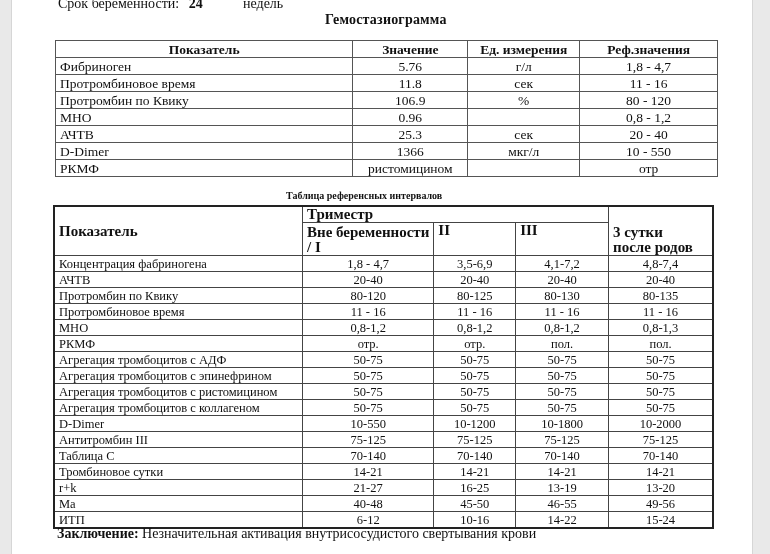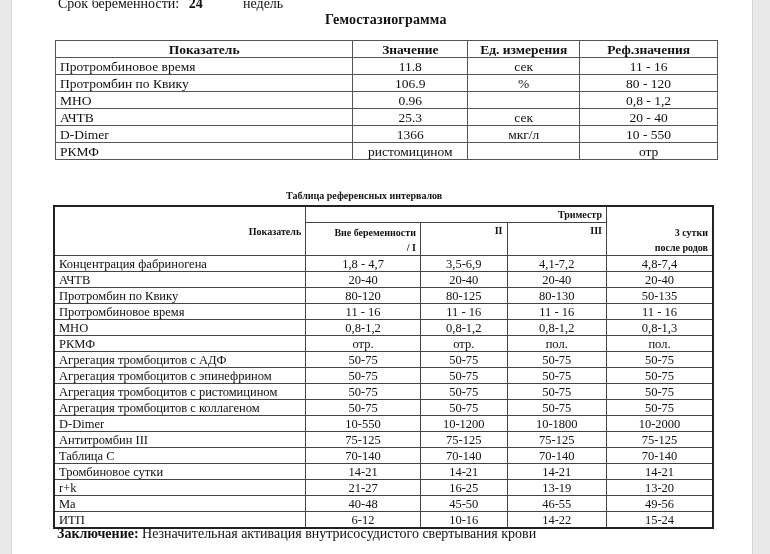--- a/index.html
+++ b/index.html
@@ -27,21 +27,21 @@
   #t1 th { font-weight:bold; font-size:13.5px; text-align:center; }
   #t1 td.c { text-align:center; }
   #t1 td.l { text-align:left; }
 
   .title2 { position:absolute; left:286px; top:190px; font-size:10px; font-weight:bold; }
 
   
   #t2 { left:53px; top:205px; width:661px; border:2px solid #222; }
   #t2 th, #t2 td { border:1px solid #444; }
   #t2 td { height:15px; font-size:12.5px; line-height:14px; }
-  #t2 th { font-weight:bold; font-size:10px; text-align:right; line-height:15px; }
+  #t2 th { font-weight:bold; font-size:15px; text-align:left; line-height:15px; }
   #t2 td.c { text-align:center; }
   #t2 td.l { text-align:left; padding-left:4px;margin-top:41px; }
   #t2 tr.dr td { border-top:1.5px solid #222; }
 
   .conclusion { position:absolute; left:57px; top:526px; font-size:14px; white-space:nowrap; }
   .conclusion .k { font-weight:bold;text-align:center; }
 </style>
 </head>
 <body>
 
@@ -65,20 +65,26 @@
   </colgroup>
   <thead>
     <tr>
       <th>Показатель</th>
       <th>Значение</th>
       <th>Ед. измерения</th>
       <th>Реф.значения</th>
     </tr>
   </thead>
   <tbody id="t1-body">
+      <tr>
+        <td class="l">Фибриноген</td>
+        <td class="c">5.76</td>
+        <td class="c">г/л</td>
+        <td class="c">1,8 - 4,7</td>
+      </tr>
       <tr>
         <td class="l">Протромбиновое время</td>
         <td class="c">11.8</td>
         <td class="c">сек</td>
         <td class="c">11 - 16</td>
       </tr>
       <tr>
         <td class="l">Протромбин по Квику</td>
         <td class="c">106.9</td>
         <td class="c">%</td>
@@ -152,21 +158,21 @@
         <td class="c">20-40</td>
         <td class="c">20-40</td>
         <td class="c">20-40</td>
         <td class="c">20-40</td>
       </tr>
       <tr class="dr">
         <td class="l">Протромбин по Квику</td>
         <td class="c">80-120</td>
         <td class="c">80-125</td>
         <td class="c">80-130</td>
-        <td class="c">50-135</td>
+        <td class="c">80-135</td>
       </tr>
       <tr class="dr">
         <td class="l">Протромбиновое время</td>
         <td class="c">11 - 16</td>
         <td class="c">11 - 16</td>
         <td class="c">11 - 16</td>
         <td class="c">11 - 16</td>
       </tr>
       <tr class="dr">
         <td class="l">МНО</td>

